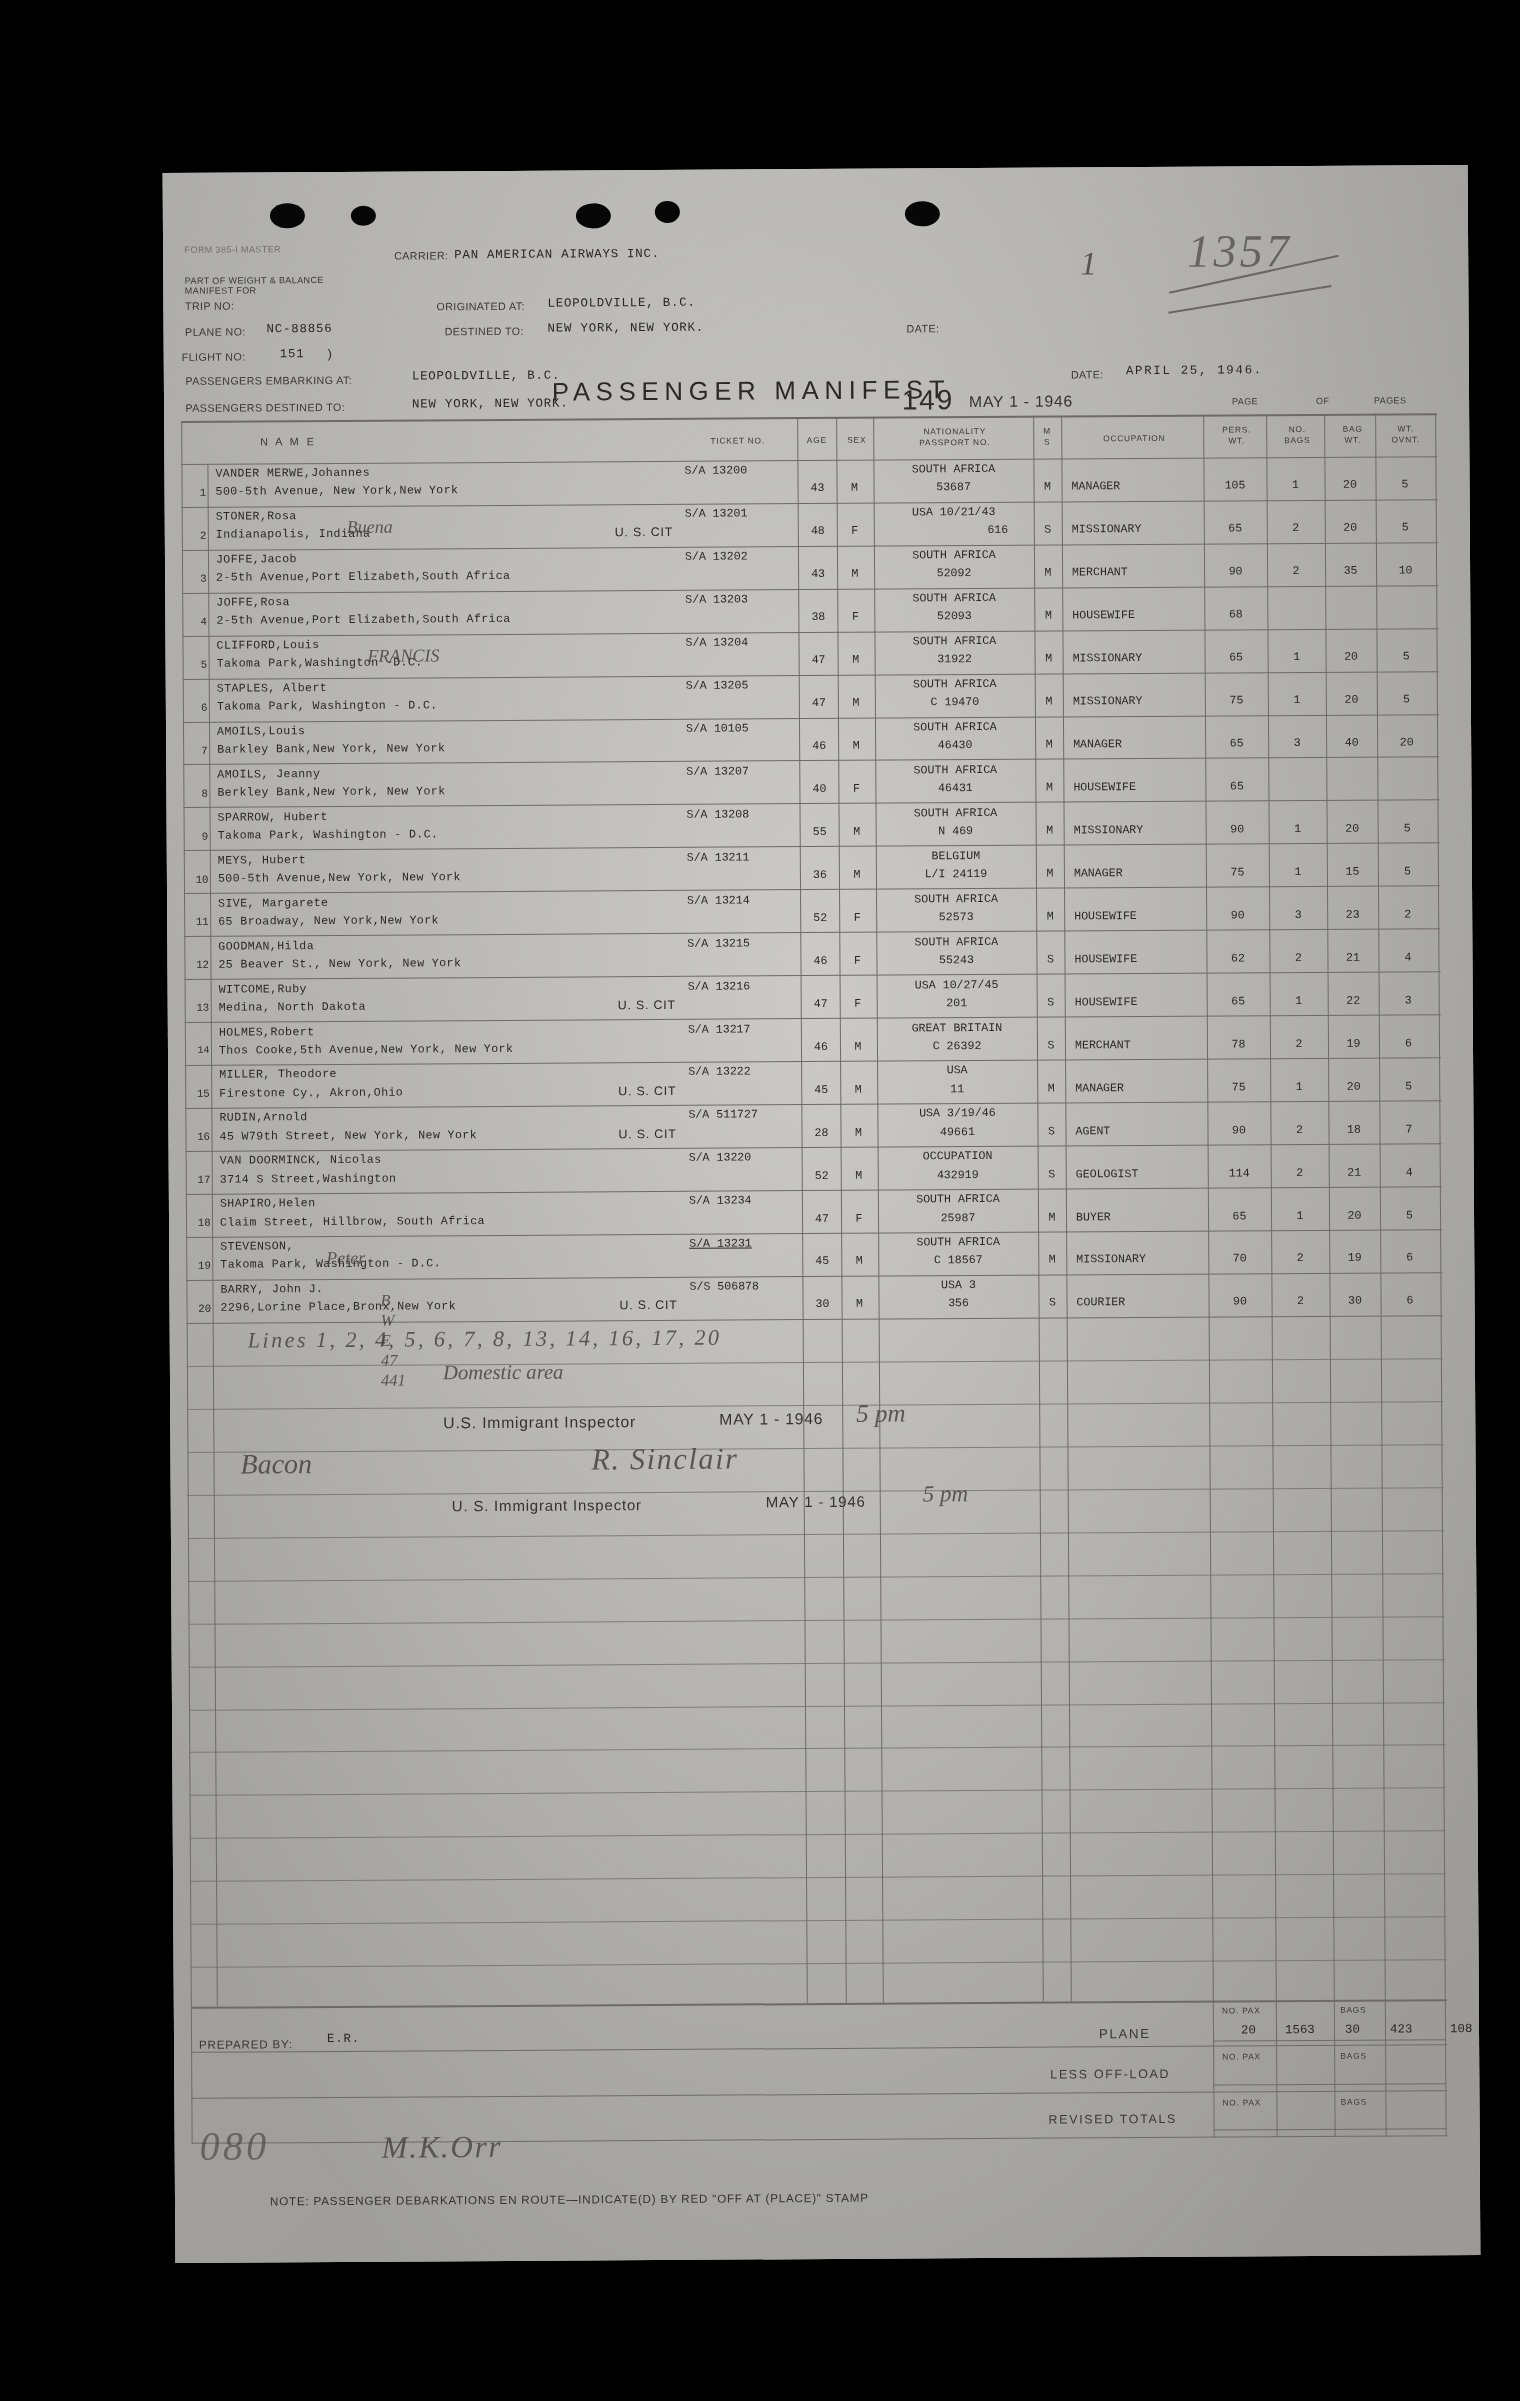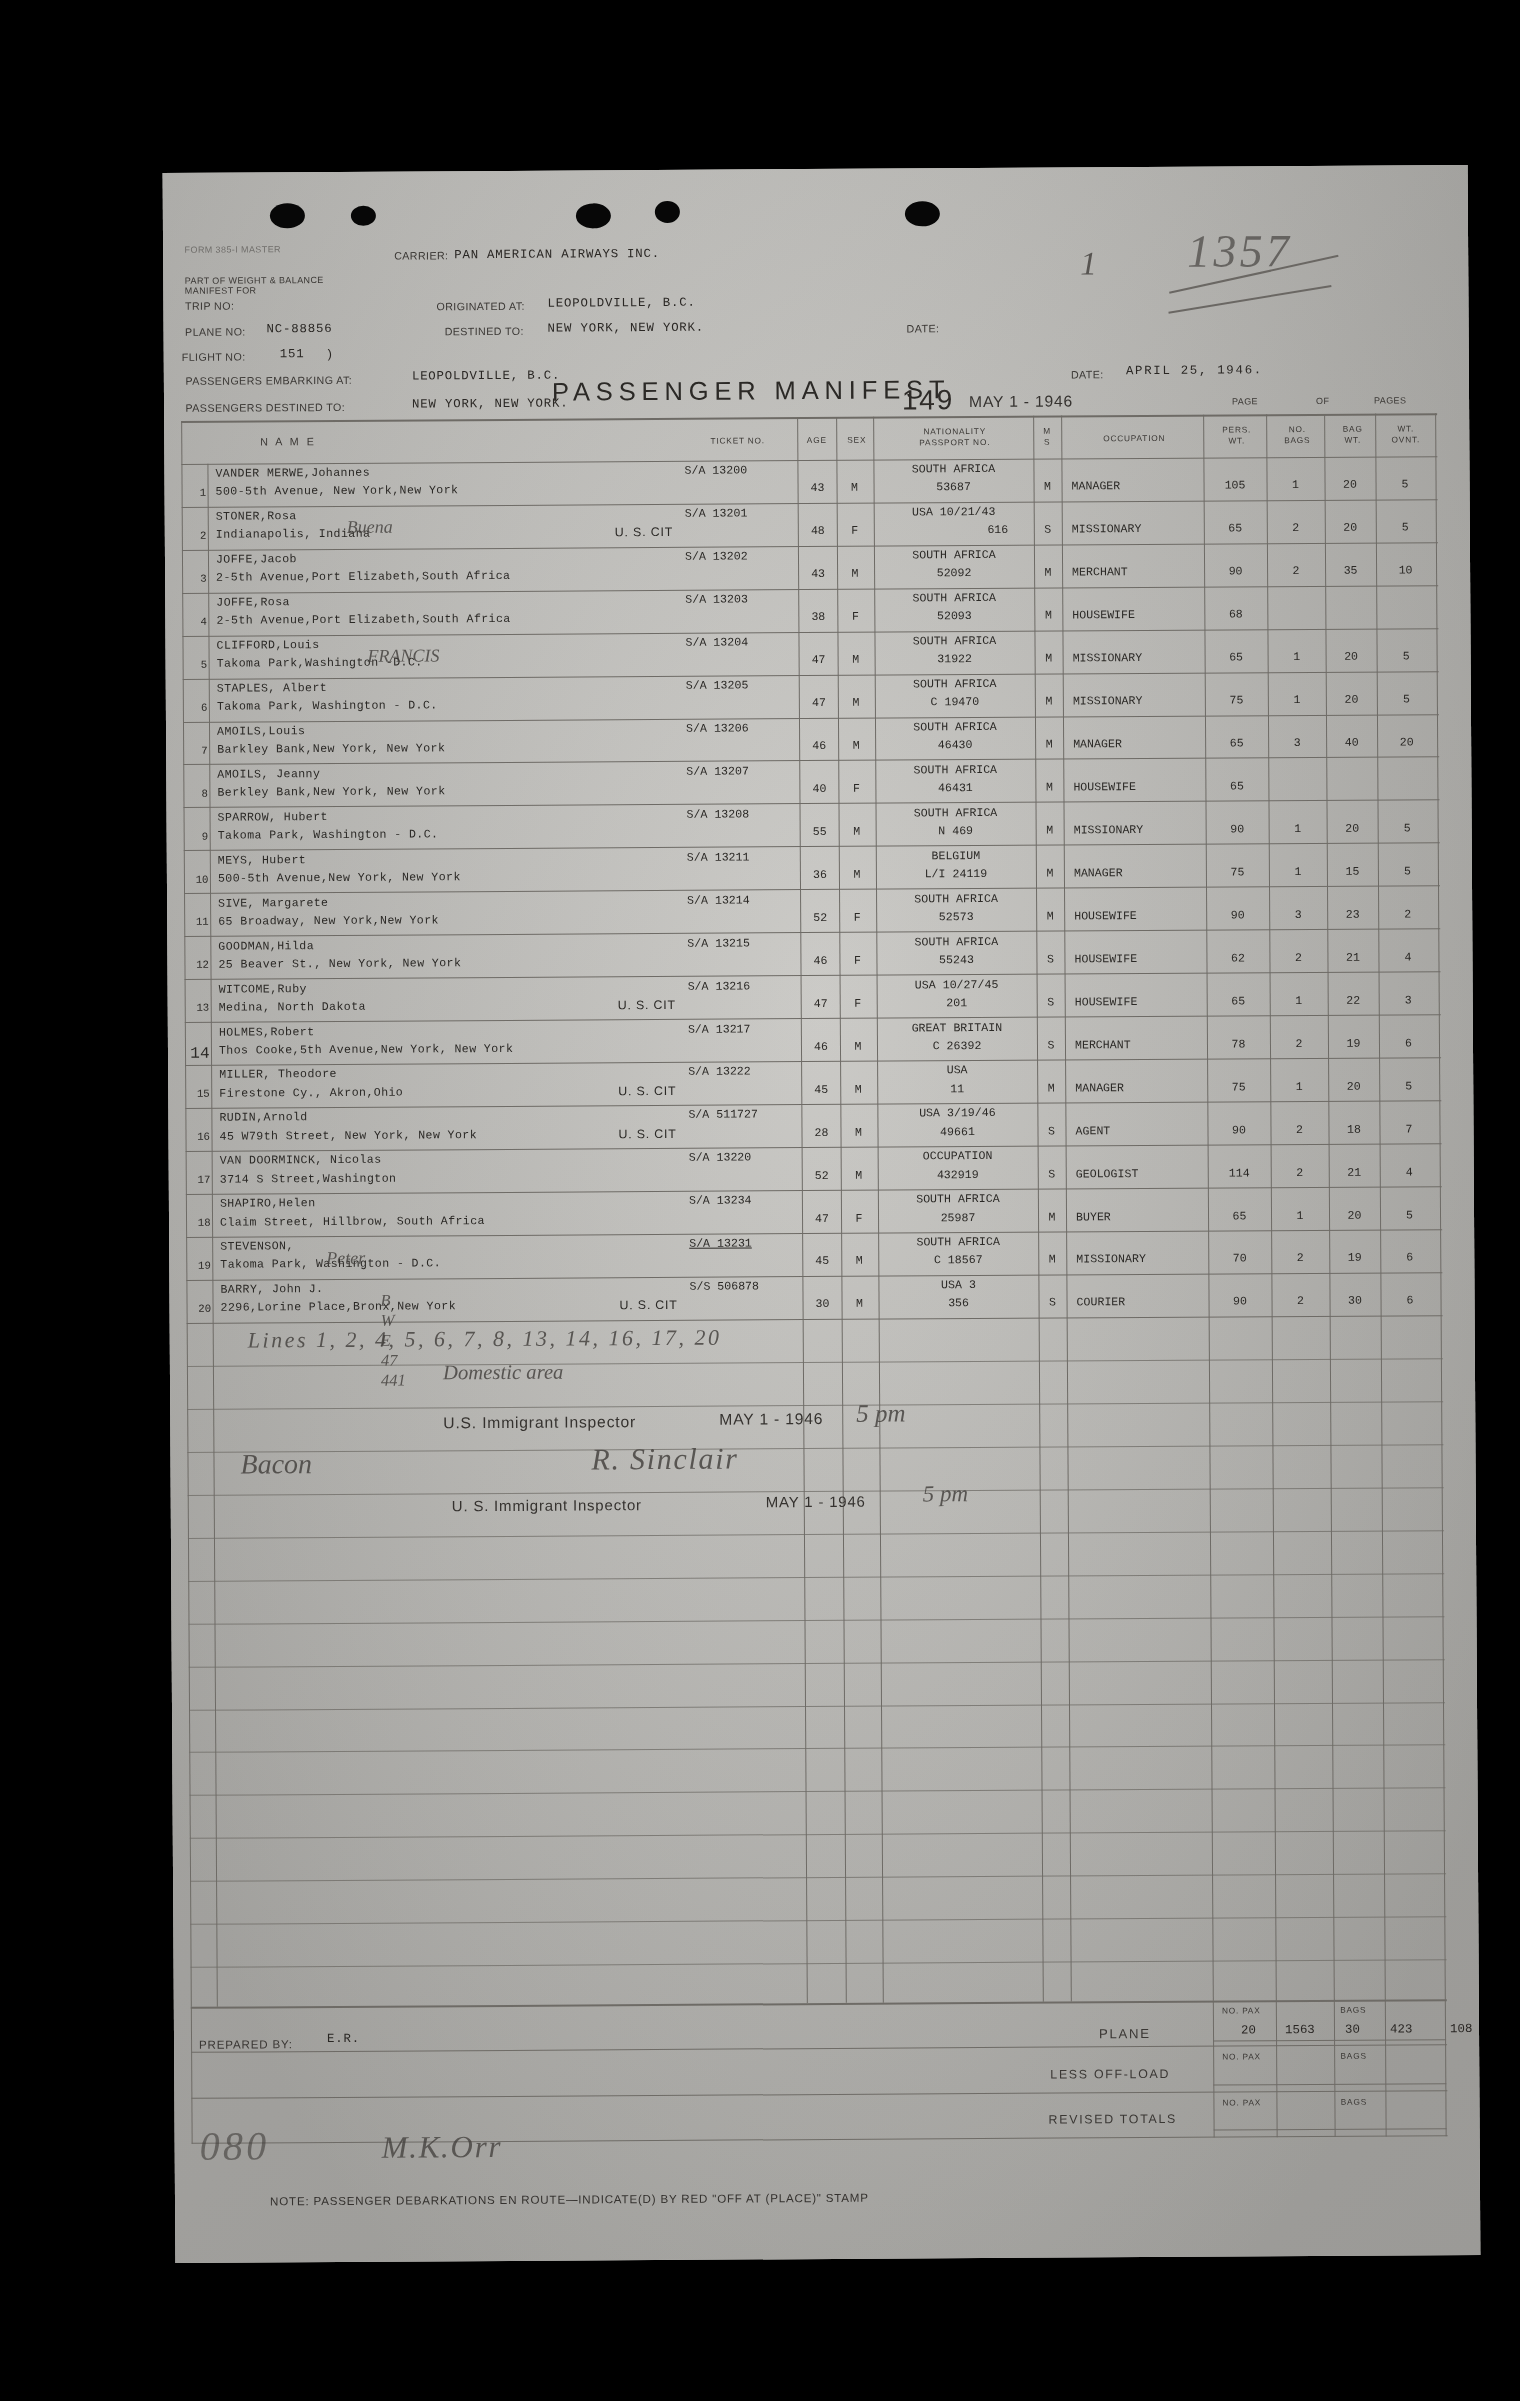--- a/index.html
+++ b/index.html
@@ -219,21 +219,21 @@
           <div class="cell ctr" style="left: 1039px; top: 527px; width: 63px; text-align: center;">75</div>
           <div class="cell ctr" style="left: 1102px; top: 527px; width: 58px; text-align: center;">1</div>
           <div class="cell ctr" style="left: 1160px; top: 527px; width: 51px; text-align: center;">20</div>
           <div class="cell ctr" style="left: 1211px; top: 527px; width: 59px; text-align: center;">5</div>
         </div>
         <div style="position: absolute; left: 0px; top: 0px;">
           <div class="line hl" style="left: 16.5px; top: 591px; width: 1256px;"></div>
           <div class="cell " style="left: 20px; top: 572px; width: 21.5px; text-align: right; font-size: 10.7px;">7</div>
           <div class="cell " style="left: 51px; top: 552px; letter-spacing: 0.4px;">AMOILS,Louis</div>
           <div class="cell " style="left: 51px; top: 570px; letter-spacing: 0.4px;">Barkley Bank,New York, New York</div>
-          <div class="cell " style="left: 520px; top: 552px;">S/A 13206</div>
+          <div class="cell " style="left: 520px; top: 552px;">S/A 10105</div>
           <div class="cell ctr" style="left: 633px; top: 570px; width: 40px; text-align: center;">46</div>
           <div class="cell ctr" style="left: 672px; top: 570px; width: 36px; text-align: center;">M</div>
           <div class="cell ctr" style="left: 709px; top: 552px; width: 160px; text-align: center;">SOUTH AFRICA</div>
           <div class="cell ctr" style="left: 709px; top: 570px; width: 160px; text-align: center;">46430</div>
           <div class="cell ctr" style="left: 869px; top: 570px; width: 28px; text-align: center;">M</div>
           <div class="cell " style="left: 907px; top: 570px;">MANAGER</div>
           <div class="cell ctr" style="left: 1039px; top: 570px; width: 63px; text-align: center;">65</div>
           <div class="cell ctr" style="left: 1102px; top: 570px; width: 58px; text-align: center;">3</div>
           <div class="cell ctr" style="left: 1160px; top: 570px; width: 51px; text-align: center;">40</div>
           <div class="cell ctr" style="left: 1211px; top: 570px; width: 59px; text-align: center;">20</div>
@@ -336,21 +336,21 @@
           <div class="cell ctr" style="left: 709px; top: 828px; width: 160px; text-align: center;">201</div>
           <div class="cell ctr" style="left: 869px; top: 828px; width: 28px; text-align: center;">S</div>
           <div class="cell " style="left: 907px; top: 828px;">HOUSEWIFE</div>
           <div class="cell ctr" style="left: 1039px; top: 828px; width: 63px; text-align: center;">65</div>
           <div class="cell ctr" style="left: 1102px; top: 828px; width: 58px; text-align: center;">1</div>
           <div class="cell ctr" style="left: 1160px; top: 828px; width: 51px; text-align: center;">22</div>
           <div class="cell ctr" style="left: 1211px; top: 828px; width: 59px; text-align: center;">3</div>
         </div>
         <div style="position: absolute; left: 0px; top: 0px;">
           <div class="line hl" style="left: 16.5px; top: 892px; width: 1256px;"></div>
-          <div class="cell " style="left: 20px; top: 872px; width: 21.5px; text-align: right; font-size: 16px;">14</div>
+          <div class="cell " style="left: 20px; top: 872px; width: 21.5px; text-align: right; font-size: 10px;">14</div>
           <div class="cell " style="left: 51px; top: 853px; letter-spacing: 0.4px;">HOLMES,Robert</div>
           <div class="cell " style="left: 51px; top: 871px; letter-spacing: 0.4px;">Thos Cooke,5th Avenue,New York, New York</div>
           <div class="cell " style="left: 520px; top: 853px;">S/A 13217</div>
           <div class="cell ctr" style="left: 633px; top: 871px; width: 40px; text-align: center;">46</div>
           <div class="cell ctr" style="left: 672px; top: 871px; width: 36px; text-align: center;">M</div>
           <div class="cell ctr" style="left: 709px; top: 853px; width: 160px; text-align: center;">GREAT BRITAIN</div>
           <div class="cell ctr" style="left: 709px; top: 871px; width: 160px; text-align: center;">C 26392</div>
           <div class="cell ctr" style="left: 869px; top: 871px; width: 28px; text-align: center;">S</div>
           <div class="cell " style="left: 907px; top: 871px;">MERCHANT</div>
           <div class="cell ctr" style="left: 1039px; top: 871px; width: 63px; text-align: center;">78</div>

